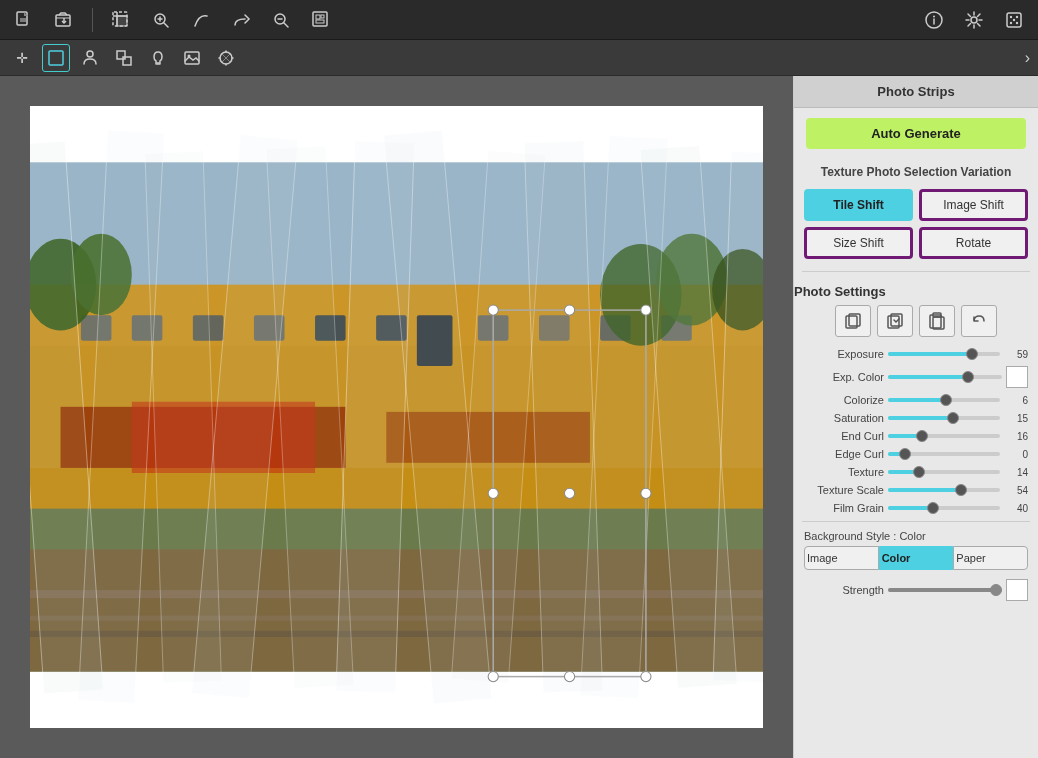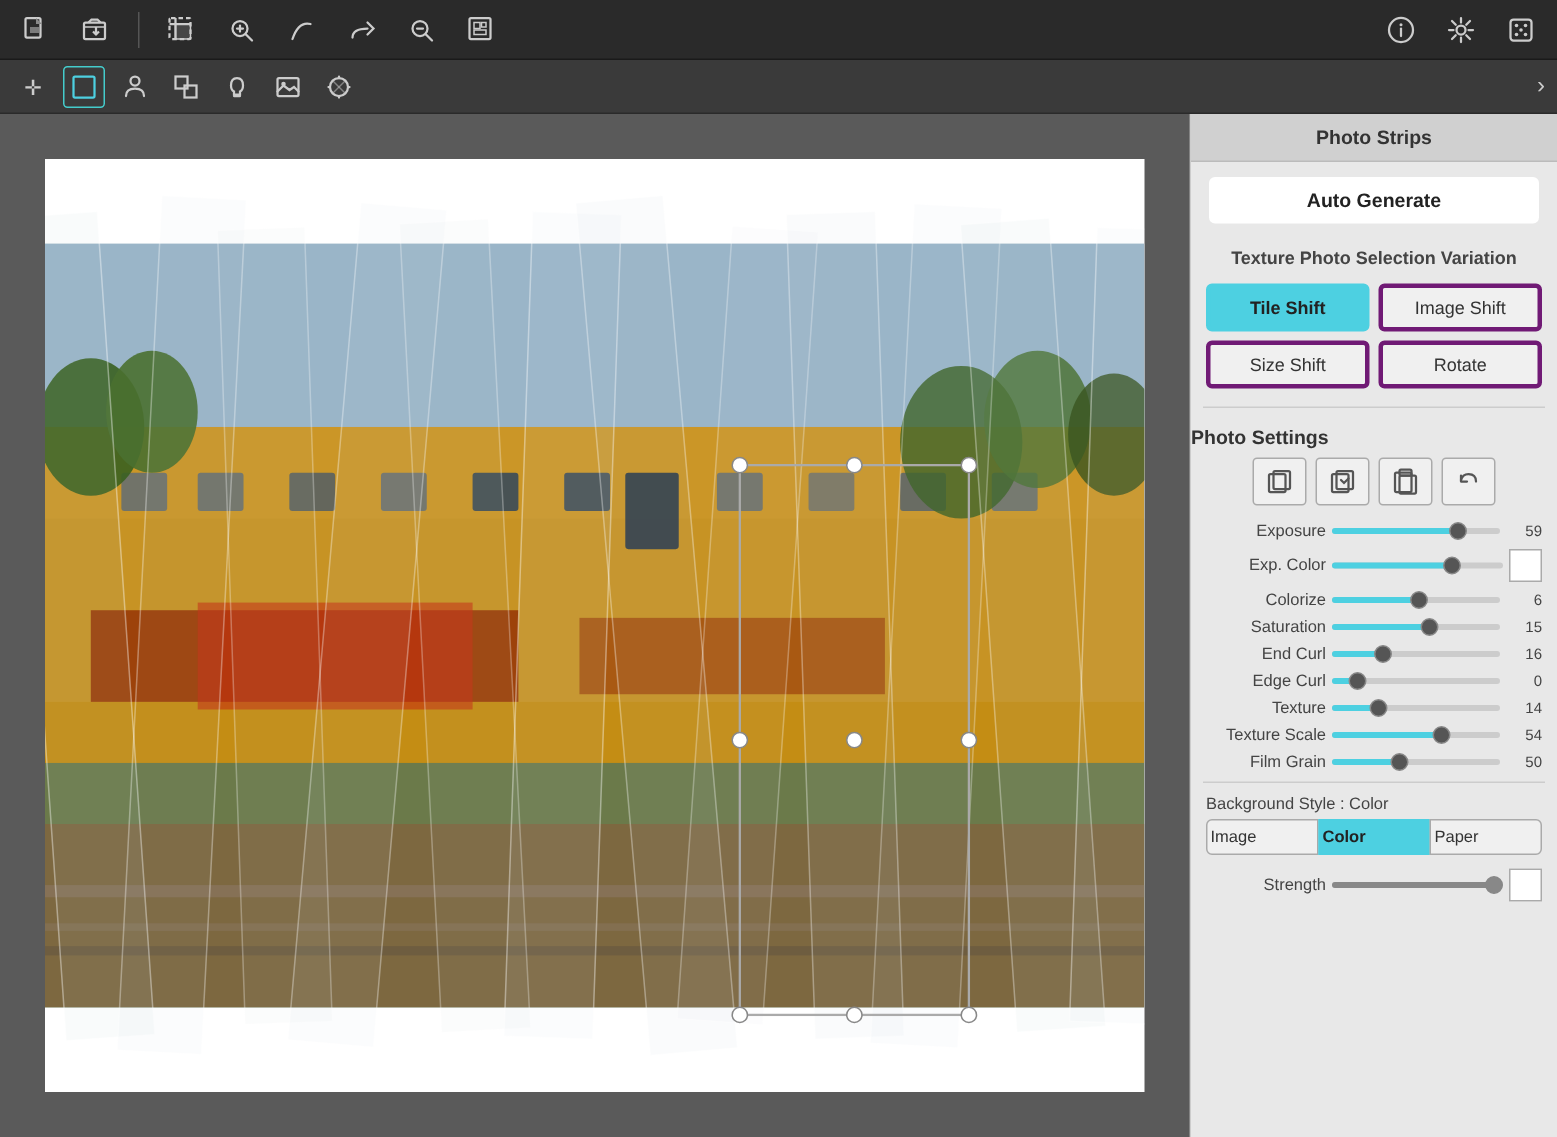--- a/index.html
+++ b/index.html
@@ -100,21 +100,21 @@
       text-align: center;
       padding: 8px;
       font-size: 13px;
       font-weight: bold;
       color: #333;
       border-bottom: 1px solid #bbb;
     }
 
     .auto-generate-btn {
       margin: 10px 12px;
-      background: #ffffff;
+      background: #bef264;
       border: none;
       padding: 8px;
       width: calc(100% - 24px);
       border-radius: 4px;
       font-size: 13px;
       font-weight: bold;
       color: #222;
       cursor: pointer;
     }
 
@@ -697,21 +697,21 @@
       </div>
       <span class="slider-value">54</span>
     </div>
 
     <div class="slider-row">
       <span class="slider-label">Film Grain</span>
       <div class="slider-track">
         <div class="slider-fill" style="width:40%"></div>
         <div class="slider-thumb" style="left:40%"></div>
       </div>
-      <span class="slider-value">50</span>
+      <span class="slider-value">40</span>
     </div>
 
     <div class="divider-line"></div>
 
     <div class="bg-style-section">
       <div class="bg-style-label">Background Style : Color</div>
       <div class="bg-style-buttons">
         <button class="bg-btn">Image</button>
         <button class="bg-btn active">Color</button>
         <button class="bg-btn">Paper</button>

